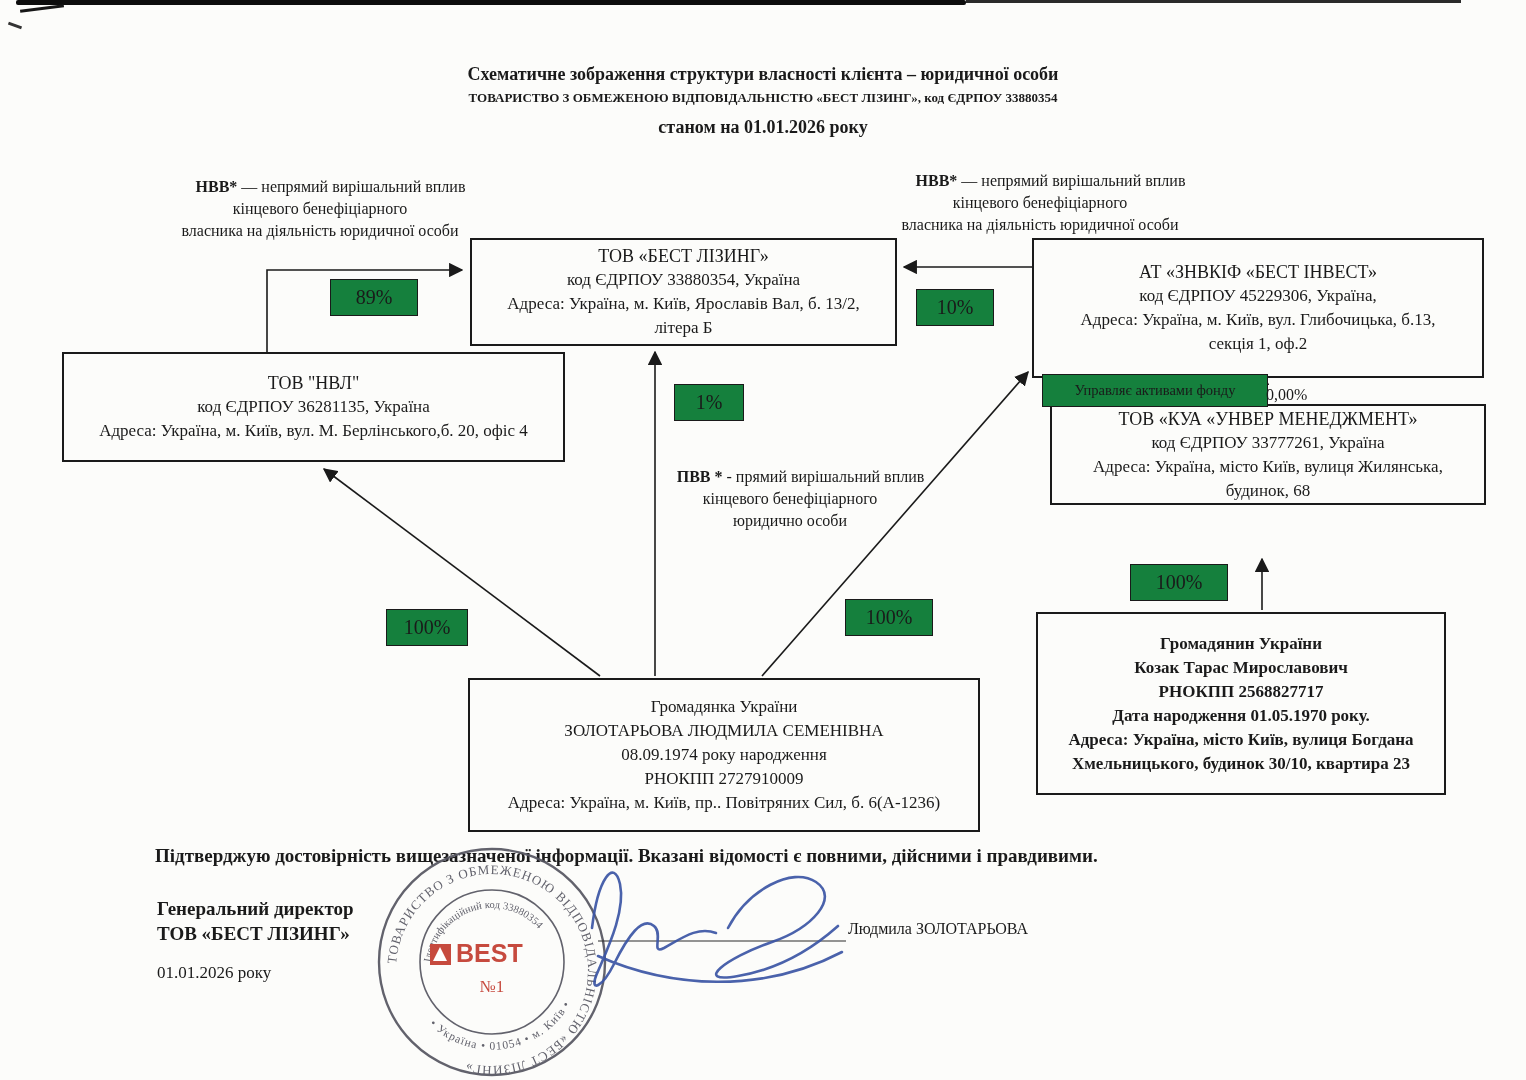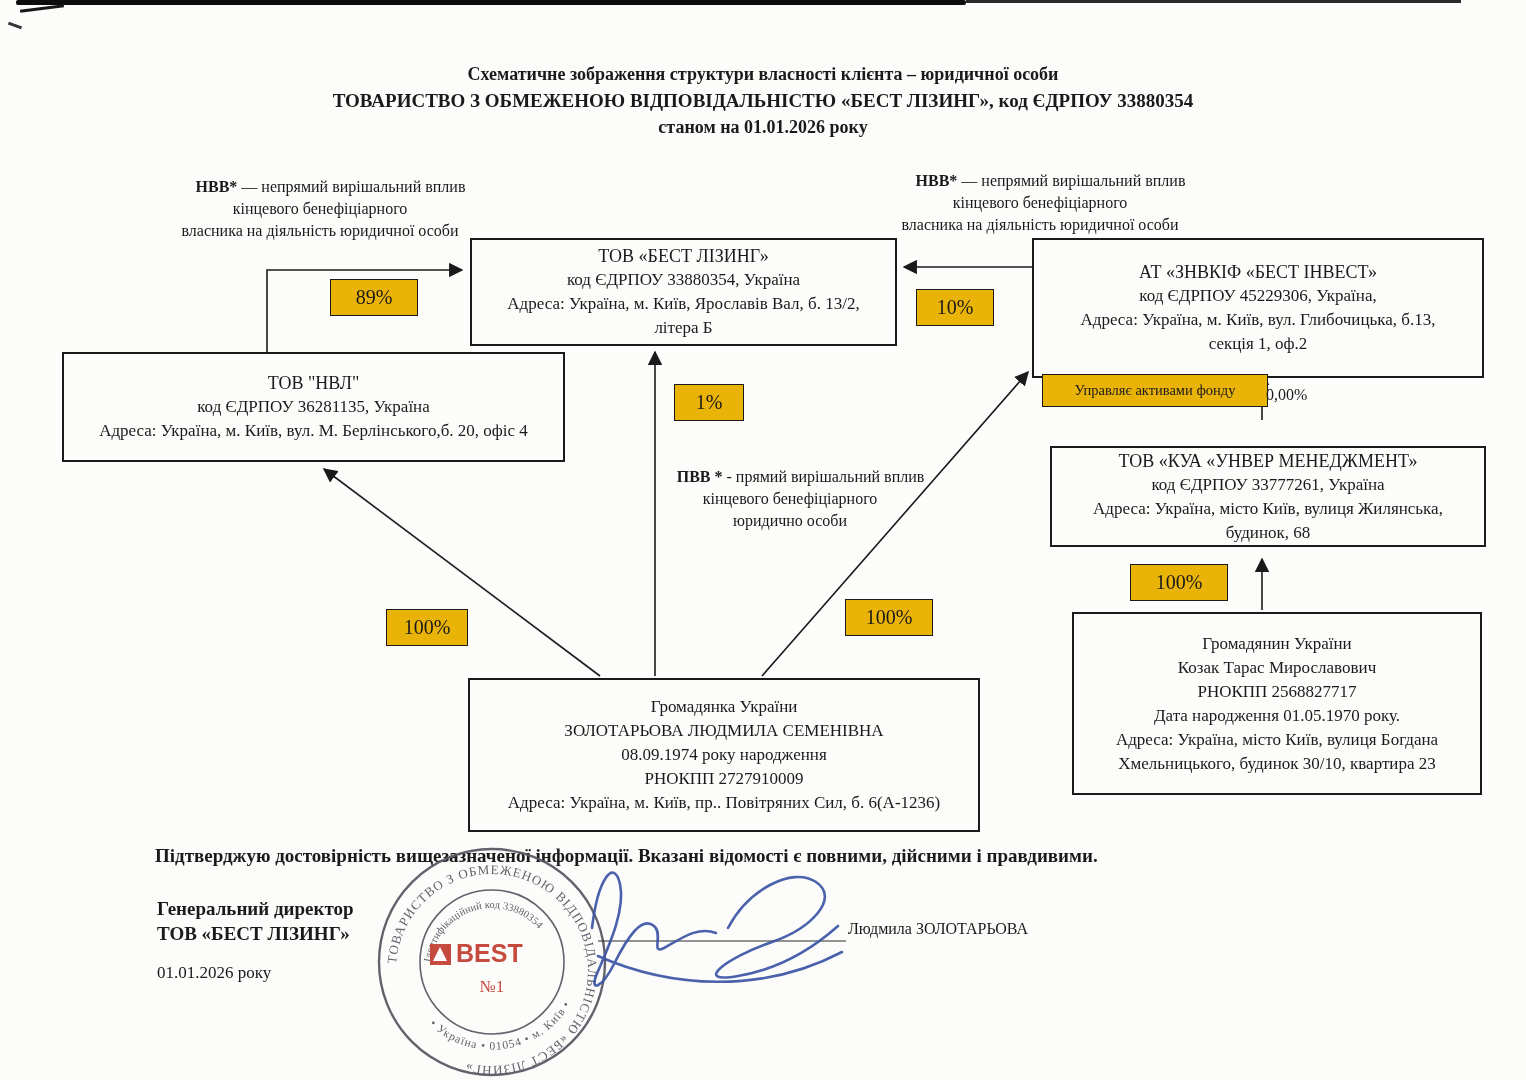--- a/index.html
+++ b/index.html
@@ -13,44 +13,44 @@
     color:#1a1a1a;
   }
   
   .scan-line-1{position:absolute;left:16px;top:0;width:950px;height:5px;background:#0d0d0d;border-radius:2px;}
   .scan-line-2{position:absolute;left:966px;top:0;width:495px;height:3px;background:#2a2a2a;}
   .scan-mark-1{position:absolute;left:20px;top:7px;width:44px;height:3px;background:#161616;transform:rotate(-7deg);}
   .scan-mark-2{position:absolute;left:8px;top:24px;width:14px;height:3px;background:#333;transform:rotate(20deg);}
 
   .title{position:absolute;left:0;width:100%;text-align:center;font-weight:bold;}
   .title1{top:64px;font-size:18px;}
-  .title2{top:90px;font-size:19px;}
+  .title2{top:90px;font-size:13px;}
   .title3{top:117px;font-size:18px;}
 
   .note{position:absolute;text-align:center;font-size:16px;line-height:22px;z-index:2;}
   .note b{font-weight:bold;margin-left:21px;}
   .note-hbb-left{left:160px;top:176px;width:320px;}
   .note-hbb-right{left:880px;top:170px;width:320px;}
   .note-pvv{left:655px;top:466px;width:270px;}
 
   .box{
     position:absolute;background:#fcfcfa;border:2px solid #1a1a1a;
     display:flex;flex-direction:column;justify-content:center;align-items:center;
     text-align:center;font-size:17px;line-height:24px;z-index:2;padding:4px 8px;box-sizing:border-box;
   }
   .box .box-title{font-size:18px;}
   .box-best  {left:470px; top:238px; width:427px; height:108px;}
   .box-invest{left:1032px;top:238px; width:452px; height:140px;text-align:center;}
   .box-nvl   {left:62px;  top:352px; width:503px; height:110px;}
-  .box-kua   {left:1050px;top:446px; width:436px; height:101px;padding-left:8px;}
-  .box-kozak {left:1072px;top:612px; width:410px; height:183px;}
+  .box-kua   {left:1050px;top:404px; width:436px; height:101px;padding-left:8px;}
+  .box-kozak {left:1036px;top:612px; width:410px; height:183px;font-weight:bold;}
   .box-zolot {left:468px; top:678px; width:512px; height:154px;}
 
   .pct{
-    position:absolute;background:#eab308;border:1.5px solid #1a1a1a;
+    position:absolute;background:#15803d;border:1.5px solid #1a1a1a;
     display:flex;justify-content:center;align-items:center;
     font-size:20px;z-index:3;box-sizing:border-box;
   }
   .pct-89  {left:330px; top:279px; width:88px; height:37px;}
   .pct-10  {left:916px; top:289px; width:78px; height:37px;}
   .pct-1   {left:674px; top:384px; width:70px; height:37px;}
   .pct-100a{left:386px; top:609px; width:82px; height:37px;}
   .pct-100b{left:845px; top:599px; width:88px; height:37px;}
   .pct-100c{left:1130px;top:564px; width:98px; height:37px;}
   .fund-box{left:1042px;top:374px; width:226px; height:33px;font-size:14.5px;}

